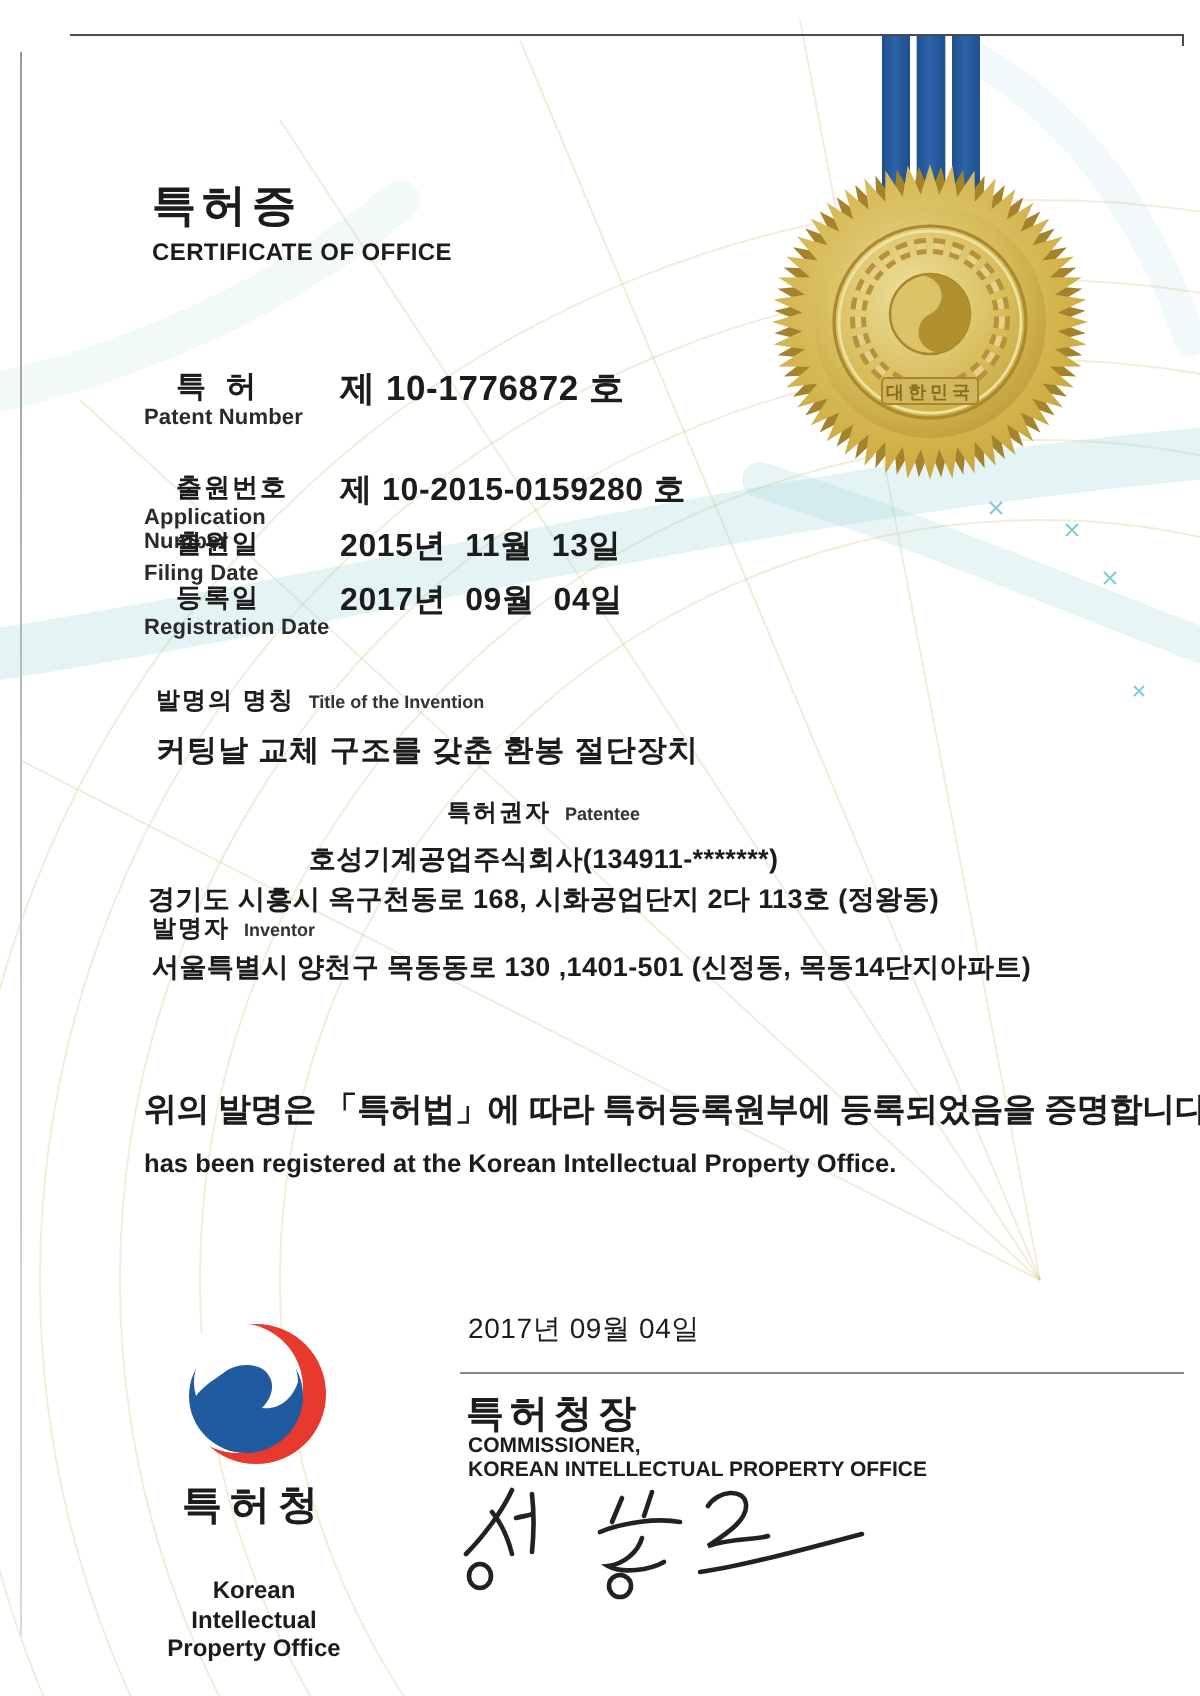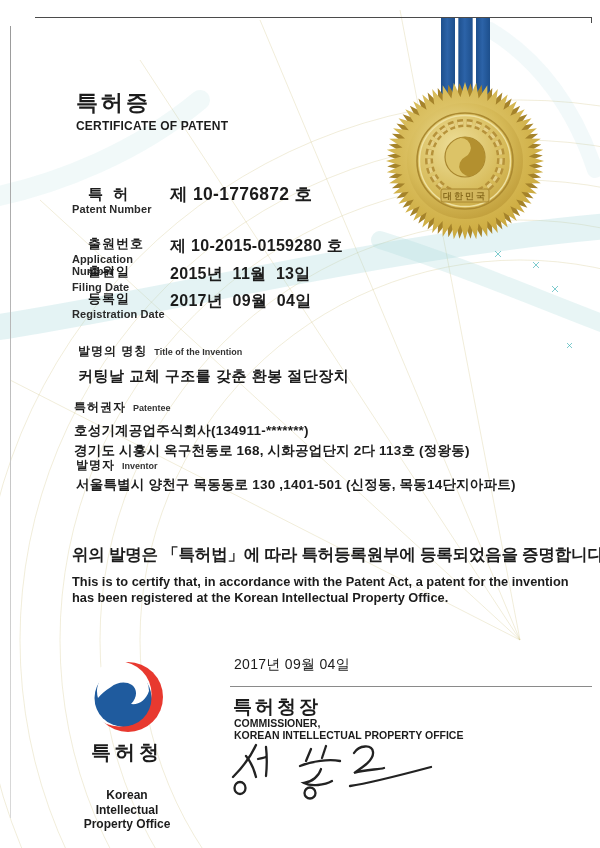--- a/index.html
+++ b/index.html
@@ -126,21 +126,21 @@
     <circle cx="80" cy="76" r="20" fill="#dcc367" stroke="#a8862e" stroke-width="1.2"></circle>
     <g transform="rotate(-25 80 76)">
       <path d="M80,56 a20,20 0 0 1 0,40 a10,10 0 0 1 0,-20 a10,10 0 0 0 0,-20 z" fill="#b3902f"></path>
     </g>
     <rect x="56" y="108" width="48" height="13" rx="2" fill="#d3b75d" stroke="#a8862e" stroke-width="1"></rect>
     <text x="80" y="118" text-anchor="middle" font-size="9" font-weight="bold" fill="#8a6d1e" letter-spacing="2">대한민국</text>
   </svg>
 
   <div class="fg title-block">
     <div class="title-ko">특허증</div>
-    <div class="title-en">CERTIFICATE OF PATENT</div>
+    <div class="title-en">CERTIFICATE OF OFFICE</div>
   </div>
 
   <div class="fg frow patent" style="top:185px;">
     <div class="flabel">
       <div class="ko">특 허</div>
       <div class="en">Patent Number</div>
     </div>
     <div class="fvalue">제 10-1776872 호</div>
   </div>
 
@@ -168,39 +168,38 @@
     <div class="fvalue">2017년  09월  04일</div>
   </div>
 
   <div class="fg section" style="left:78px;top:341px;">
     <div class="sec-label">
       <span class="ko">발명의 명칭</span><span class="en">Title of the Invention</span>
     </div>
     <div class="invention-value">커팅날 교체 구조를 갖춘 환봉 절단장치</div>
   </div>
 
-  <div class="fg section" style="left:74px;top:397px;">
+  <div class="fg section" style="left:74px;top:397px;text-align:center;">
     <div class="sec-label">
       <span class="ko">특허권자</span><span class="en">Patentee</span>
     </div>
     <div class="sec-line mt6">호성기계공업주식회사(134911-*******)</div>
     <div class="sec-line mt2">경기도 시흥시 옥구천동로 168, 시화공업단지 2다 113호 (정왕동)</div>
   </div>
 
   <div class="fg section" style="left:76px;top:455px;">
     <div class="sec-label">
       <span class="ko">발명자</span><span class="en">Inventor</span>
     </div>
     <div class="sec-line mt2">서울특별시 양천구 목동동로 130 ,1401-501 (신정동, 목동14단지아파트)</div>
   </div>
 
   <div class="statement fg">
     <div class="ko">위의 발명은 「특허법」에 따라 특허등록원부에 등록되었음을 증명합니다.</div>
     <div class="en">
-      <div>This is to certify that, in accordance with the Patent Act, a patent for the invention</div>
       <div>has been registered at the Korean Intellectual Property Office.</div>
     </div>
   </div>
 
   <div class="logo-block fg">
     <svg width="74" height="74" viewBox="0 0 74 74">
       <circle cx="38" cy="37" r="35" fill="#e8392f"></circle>
       <circle cx="29" cy="34" r="32.5" fill="#ffffff"></circle>
       <circle cx="33" cy="38" r="28.5" fill="#1f5b9e"></circle>
       <path d="M8,38 A26,25 0 1 1 59,31

